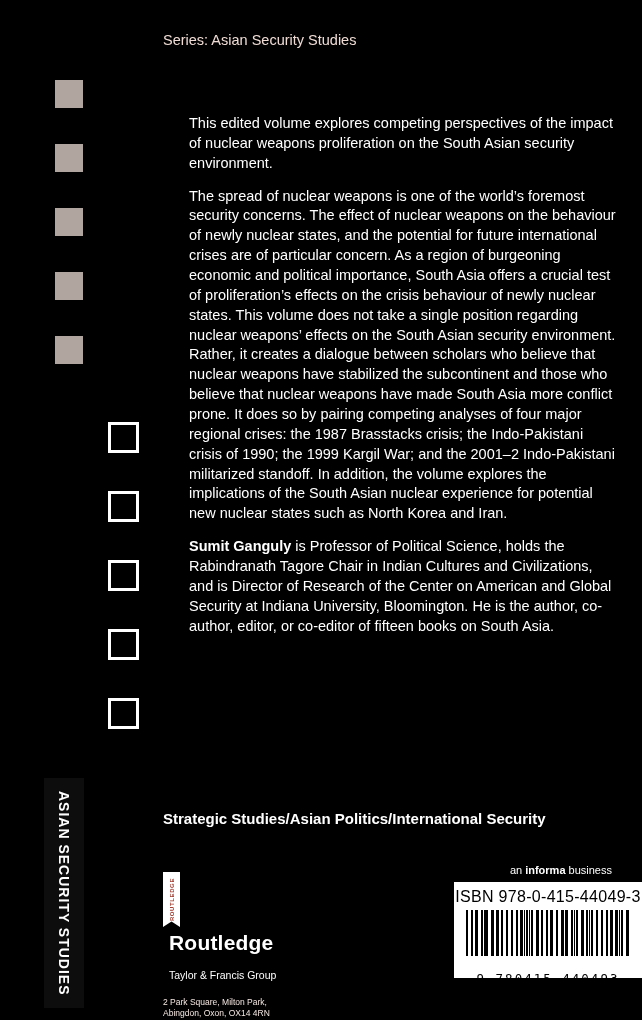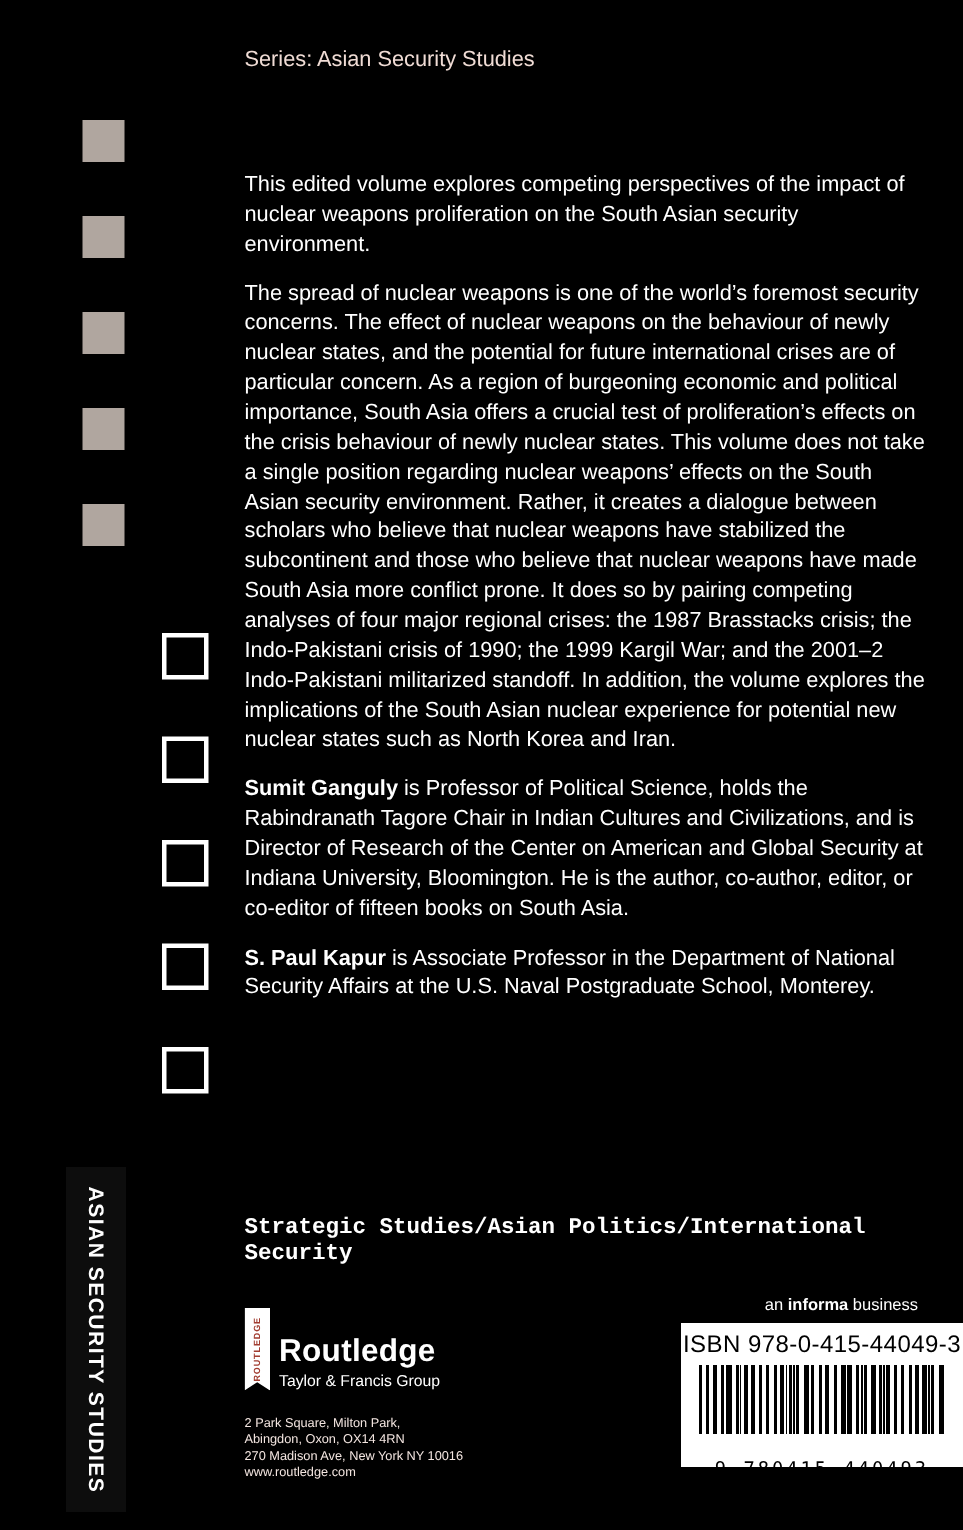--- a/index.html
+++ b/index.html
@@ -55,33 +55,32 @@
   
   .body-text {
     position: absolute;
     left: 163px;
     top: 114px;
     width: 456px;
     color: #FFFFFF;
     font-size: 14.5px;
     line-height: 1.37;
   }
-  .body-text p { margin-bottom: 13px; }
+  .body-text p { margin-bottom: 13px; margin-left: 26px; }
   .body-text strong { font-weight: bold; text-align: center; }
 
   
   .category-line {
     position: absolute;
     left: 163px;
     top: 810px;
     width: 456px;
     color: #FFFFFF;
     font-weight: bold;
     font-size: 15px;
-    font-family: Liberation Mono, monospace;
   }
 
   
   .spine-strip {
     position: absolute;
     left: 44px;
     top: 778px;
     width: 40px;
     height: 230px;
     background: #0D0D0D;
@@ -98,41 +97,41 @@
     white-space: nowrap;
   }
 
   
   .publisher {
     position: absolute;
     left: 163px;
     top: 872px;
     color: #FFFFFF;
   }
-  .logo-row { display: flex; align-items: flex-end; }
+  .logo-row { display: flex; align-items: flex-start; flex-direction: column; }
   .logo-mark {
     width: 17px;
     height: 55px;
     background: #FFFFFF;
     display: flex;
     align-items: center;
     justify-content: center;
     clip-path: polygon(0 0, 100% 0, 100% 100%, 50% 90%, 0 100%);
   }
   .logo-mark span {
     writing-mode: vertical-rl;
     transform: rotate(180deg);
     color: #A23D31;
     font-size: 6px;
     font-weight: bold;
     letter-spacing: 0.6px;
   }
   .logo-text { margin-left: 6px; padding-top: 4px; }
   .pub-name { font-size: 21px; font-weight: bold; letter-spacing: 0.2px; }
-  .pub-tagline { font-size: 10.5px; margin-top: 2px; }
+  .pub-tagline { font-size: 10.5px; margin-top: 14px; }
   .address {
     margin-top: 16px;
     font-size: 8.5px;
     line-height: 1.3;
     color: #F4E6E1;
   }
 
   
   .informa-line {
     position: absolute;
@@ -195,21 +194,20 @@
     <div class="sq"></div>
     <div class="sq"></div>
     <div class="sq"></div>
     <div class="sq"></div>
   </div>
 
   <div class="body-text">
     <p>This edited volume explores competing perspectives of the impact of nuclear weapons proliferation on the South Asian security environment.</p>
     <p>The spread of nuclear weapons is one of the world’s foremost security concerns. The effect of nuclear weapons on the behaviour of newly nuclear states, and the potential for future international crises are of particular concern. As a region of burgeoning economic and political importance, South Asia offers a crucial test of proliferation’s effects on the crisis behaviour of newly nuclear states. This volume does not take a single position regarding nuclear weapons’ effects on the South Asian security environment. Rather, it creates a dialogue between scholars who believe that nuclear weapons have stabilized the subcontinent and those who believe that nuclear weapons have made South Asia more conflict prone. It does so by pairing competing analyses of four major regional crises: the 1987 Brasstacks crisis; the Indo-Pakistani crisis of 1990; the 1999 Kargil War; and the 2001–2 Indo-Pakistani militarized standoff. In addition, the volume explores the implications of the South Asian nuclear experience for potential new nuclear states such as North Korea and Iran.</p>
     <p><strong>Sumit Ganguly</strong><span> is Professor of Political Science, holds the Rabindranath Tagore Chair in Indian Cultures and Civilizations, and is Director of Research of the Center on American and Global Security at Indiana University, Bloomington. He is the author, co-author, editor, or co-editor of fifteen books on South Asia.</span></p>
-    <p><strong>S. Paul Kapur</strong><span> is Associate Professor in the Department of National Security Affairs at the U.S. Naval Postgraduate School, Monterey.</span></p>
   </div>
 
   <div class="category-line">Strategic Studies/Asian Politics/International Security</div>
 
   <div class="spine-strip">
     <div class="spine-label">ASIAN SECURITY STUDIES</div>
   </div>
 
   <div class="publisher">
     <div class="logo-row">

